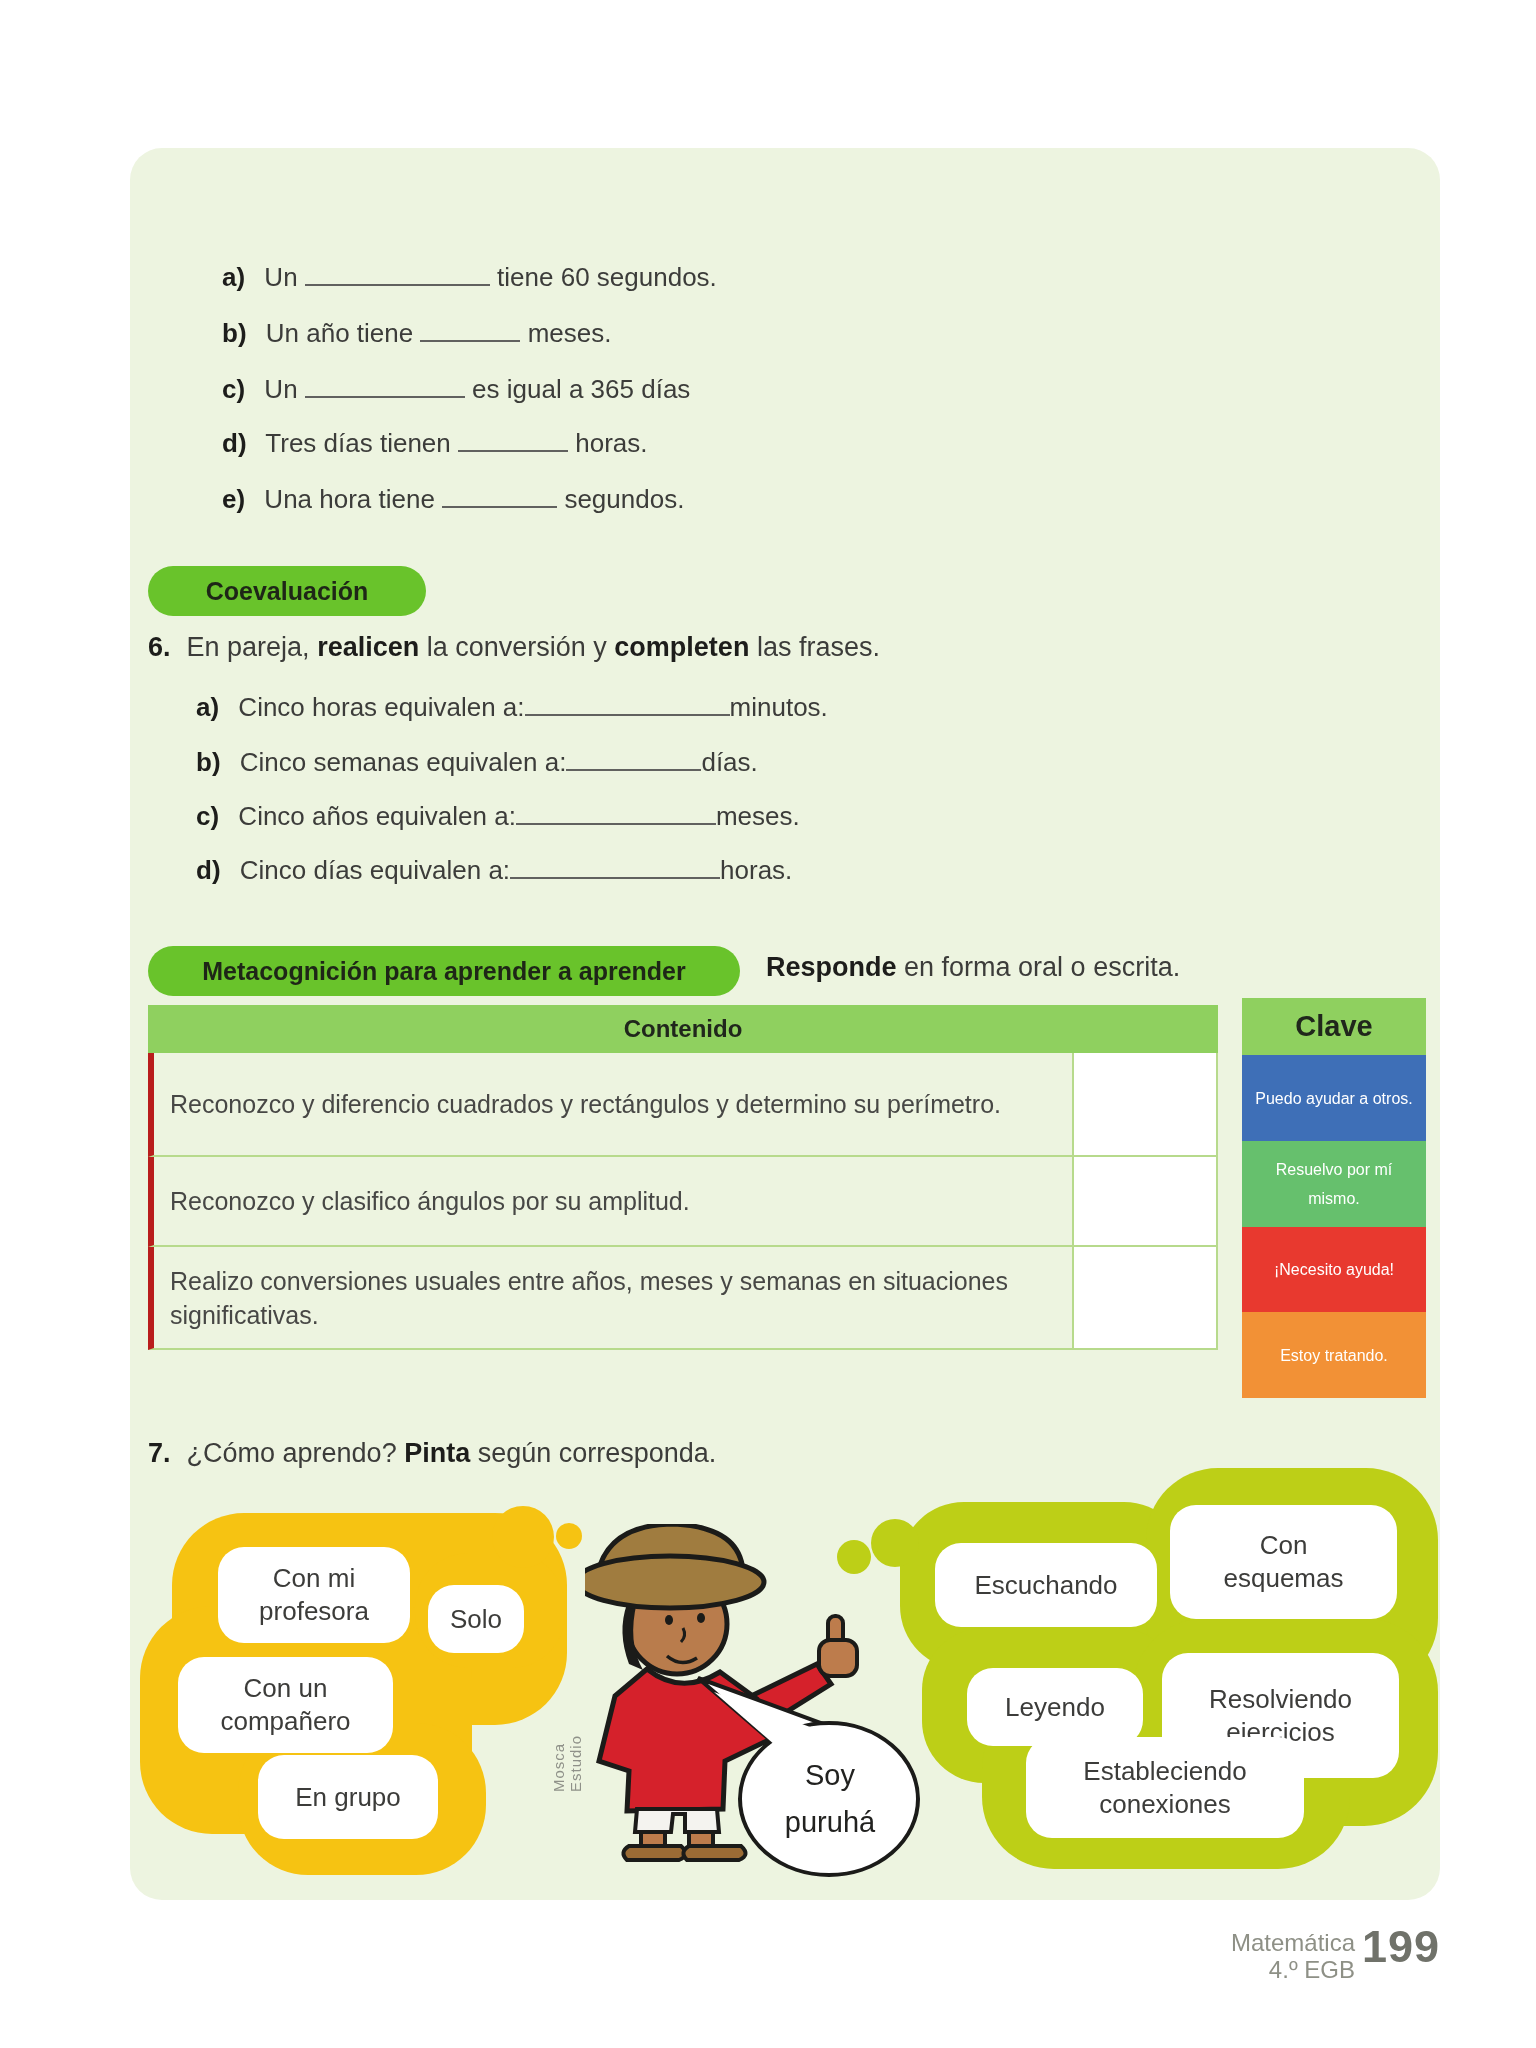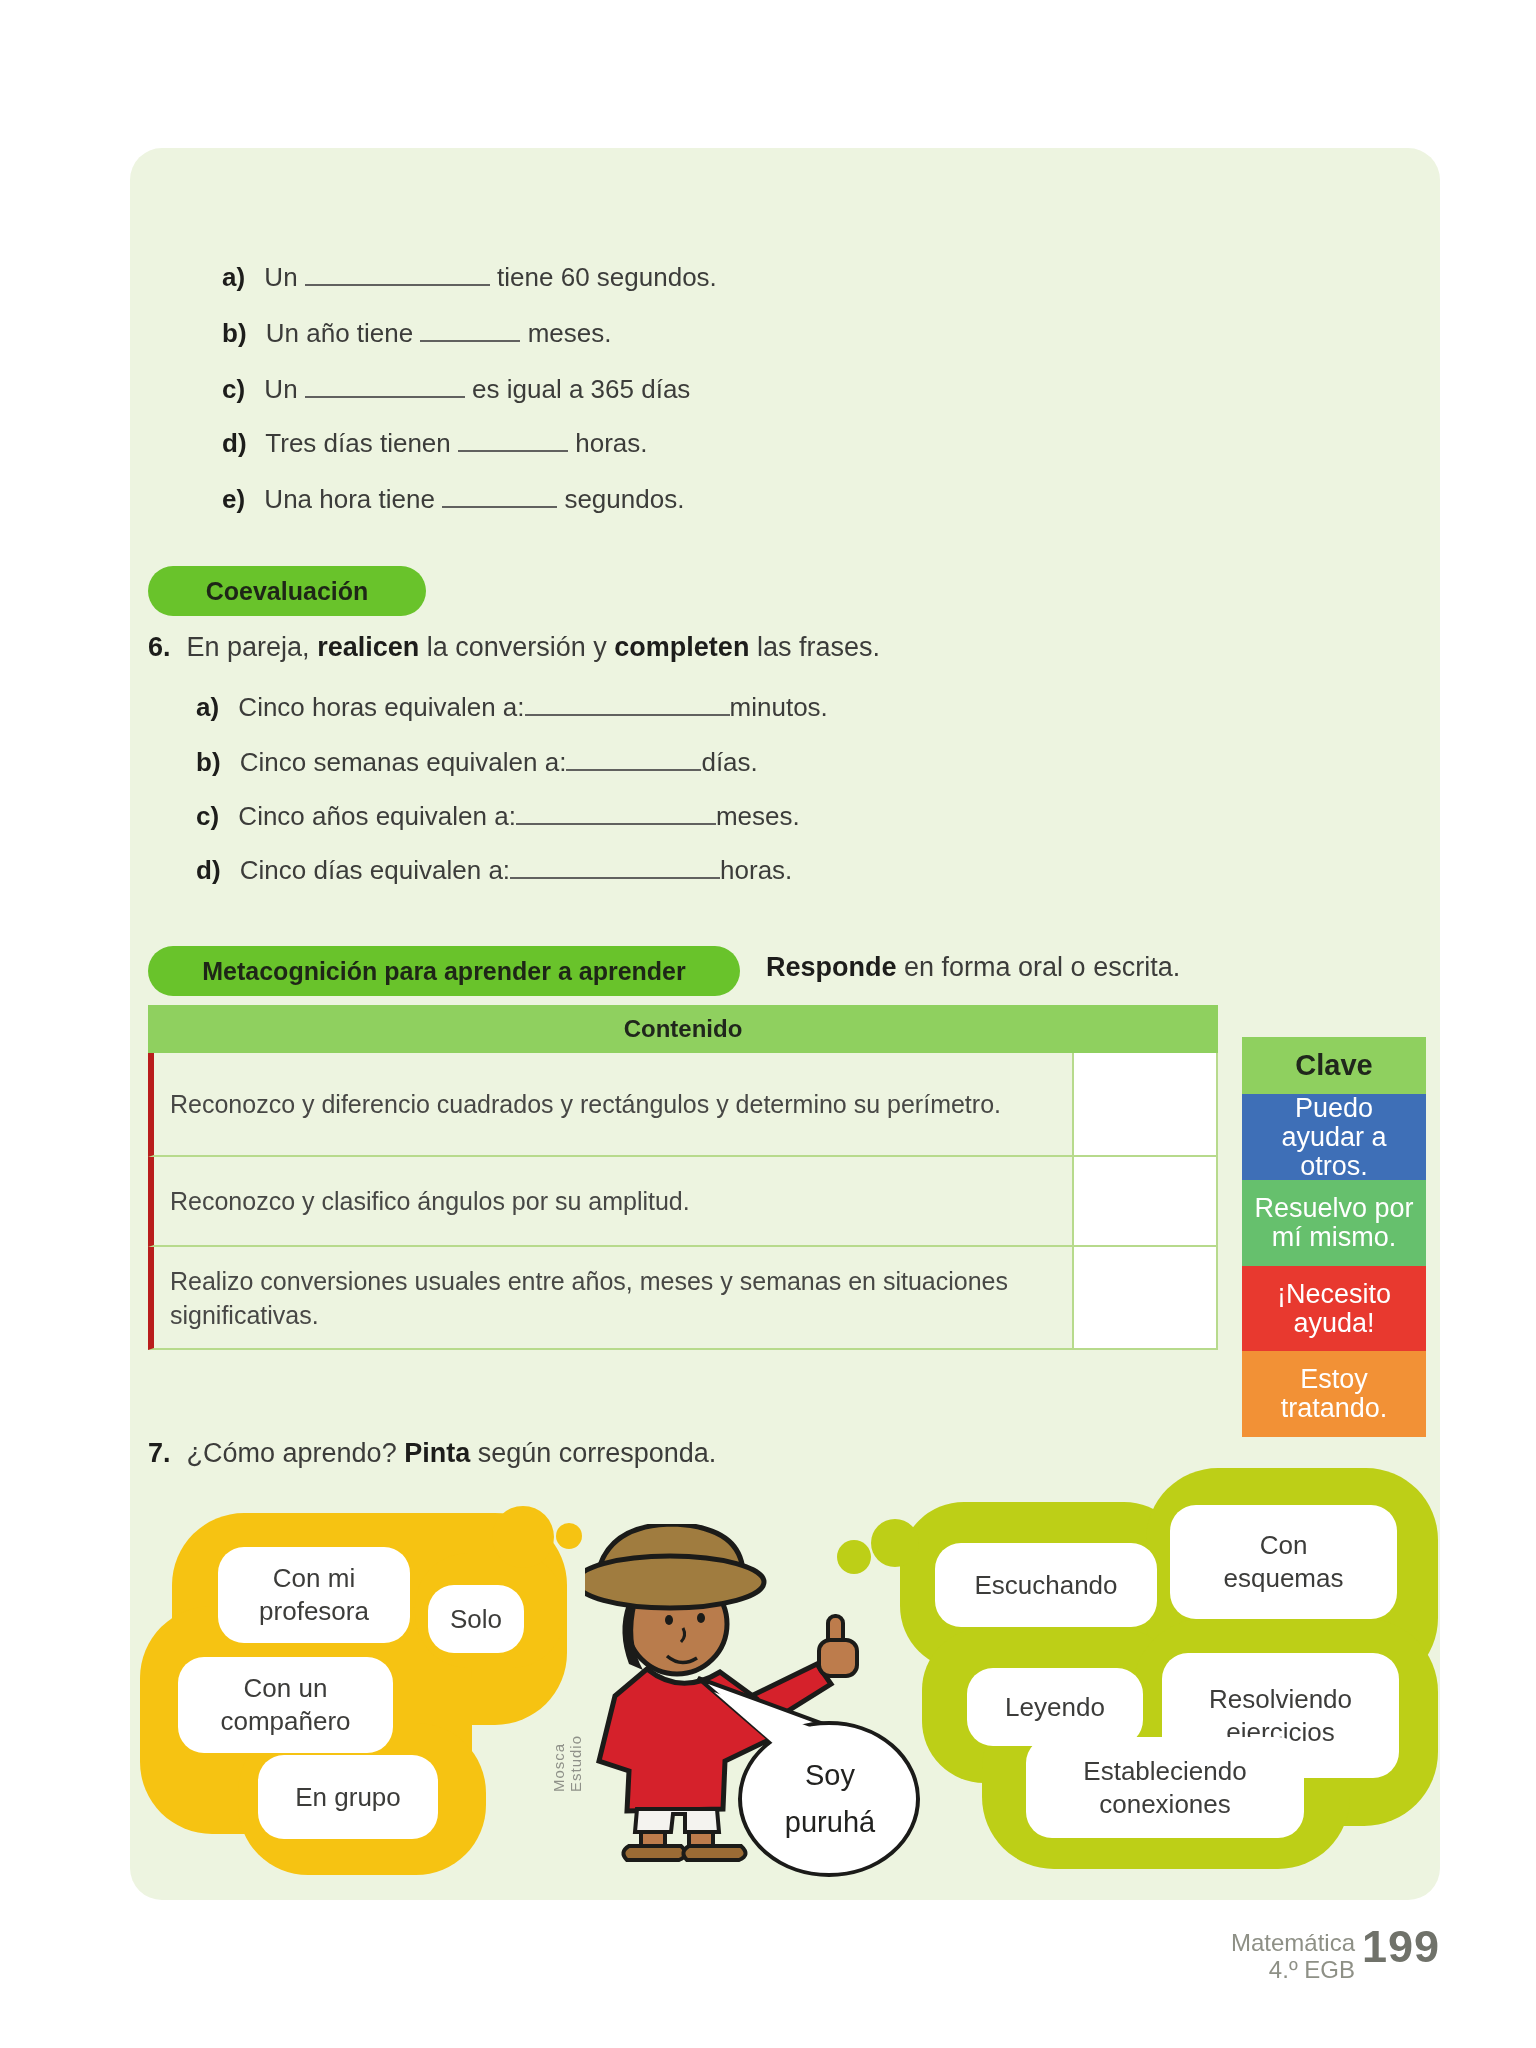--- a/index.html
+++ b/index.html
@@ -26,21 +26,21 @@
   .cell-text{box-sizing:border-box;width:924px;border-left:6px solid #b91c1c;
              border-bottom:2px solid #b7da8c;padding:8px 16px;font-size:25px;
              line-height:34px;color:#474745;display:flex;align-items:center;}
   .cell-check{box-sizing:border-box;width:146px;background:#ffffff;
               border-right:2px solid #b7da8c;border-bottom:2px solid #b7da8c;
               border-left:2px solid #b7da8c;}
   
   .clave-head{height:57px;display:flex;align-items:center;justify-content:center;
               font-weight:bold;font-size:29px;color:#20271c;}
   .clave-cell{display:flex;align-items:center;justify-content:center;text-align:center;
-              color:#ffffff;font-size:27px;line-height:29px;padding:5px 12px;box-sizing:border-box;}
+              color:#ffffff;font-size:16px;line-height:29px;padding:5px 12px;box-sizing:border-box;}
   
   .blob{position:absolute;}
   .bubble{position:absolute;background:#ffffff;display:flex;align-items:center;
           justify-content:center;text-align:center;font-size:26px;line-height:33px;
           color:#3c3c3a;border-radius:26px;box-sizing:border-box;padding:0 14px;}
   .bubble.narrow{padding:0 42px;}
   
   .credit{writing-mode:vertical-rl;transform:rotate(180deg);font-size:15px;
           color:#8f9189;letter-spacing:1px;}
   
@@ -143,21 +143,21 @@
     </div>
     <div class="trow" style="height:103px">
       <div class="cell-text">
         <span>Realizo conversiones usuales entre años, meses y semanas en situaciones significativas.</span>
       </div>
       <div class="cell-check"></div>
     </div>
   </div>
 
   <div class="abs" style="left:1242px;top:998px;width:184px">
-    <div class="clave-head" style="background: rgb(143, 208, 95); margin-top: 39px;">
+    <div class="clave-head" style="background: rgb(143, 208, 95);">
       <span>Clave</span>
     </div>
     <div class="clave-cell" style="height: 86px; background: rgb(62, 111, 183);">
       <span>Puedo ayudar a otros.</span>
     </div>
     <div class="clave-cell" style="height: 86px; background: rgb(102, 192, 109);">
       <span>Resuelvo por mí mismo.</span>
     </div>
     <div class="clave-cell" style="height: 85px; background: rgb(232, 57, 47);">
       <span>¡Necesito ayuda!</span>

